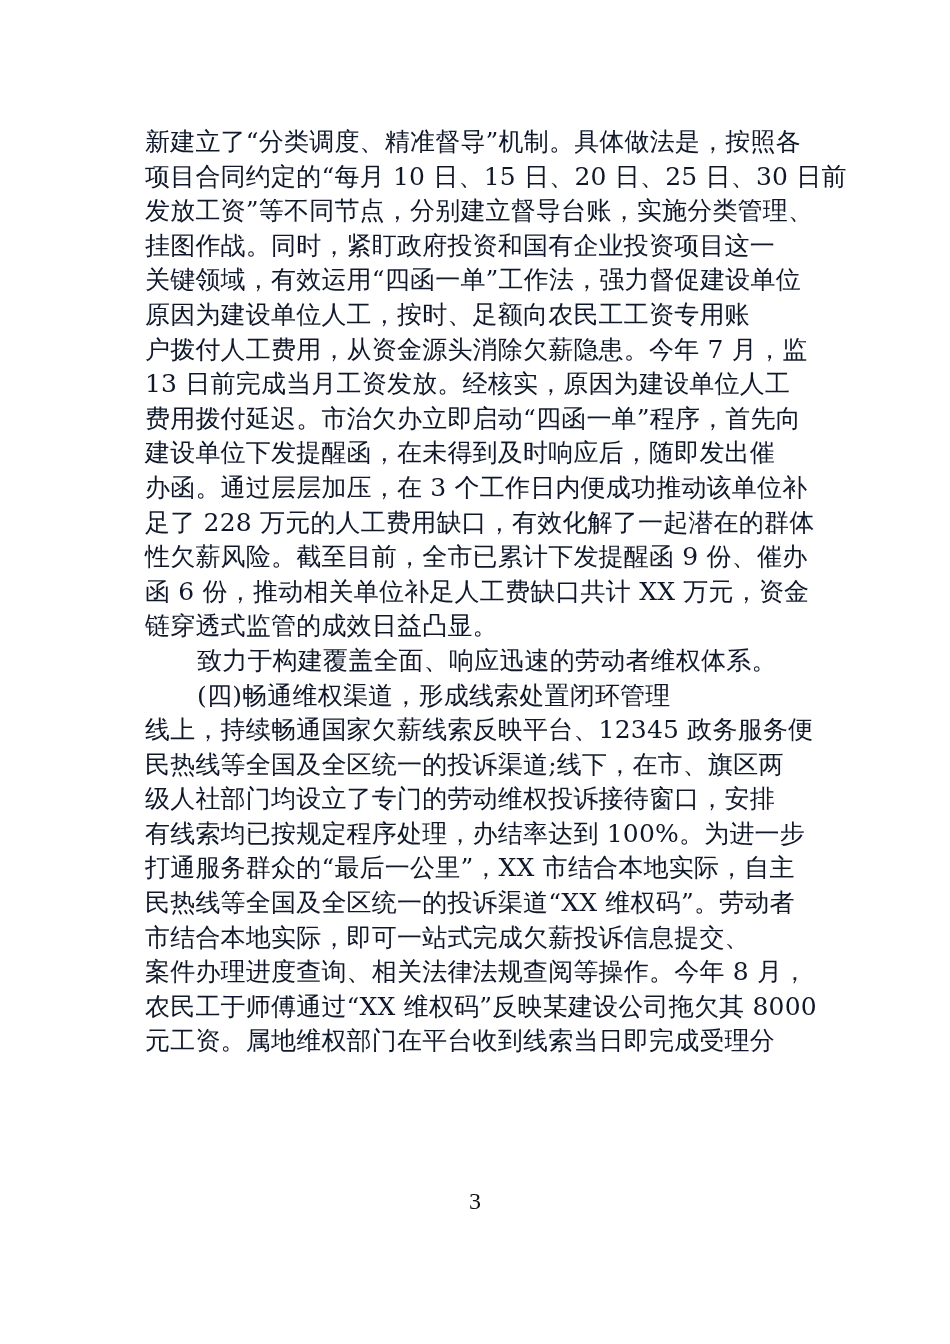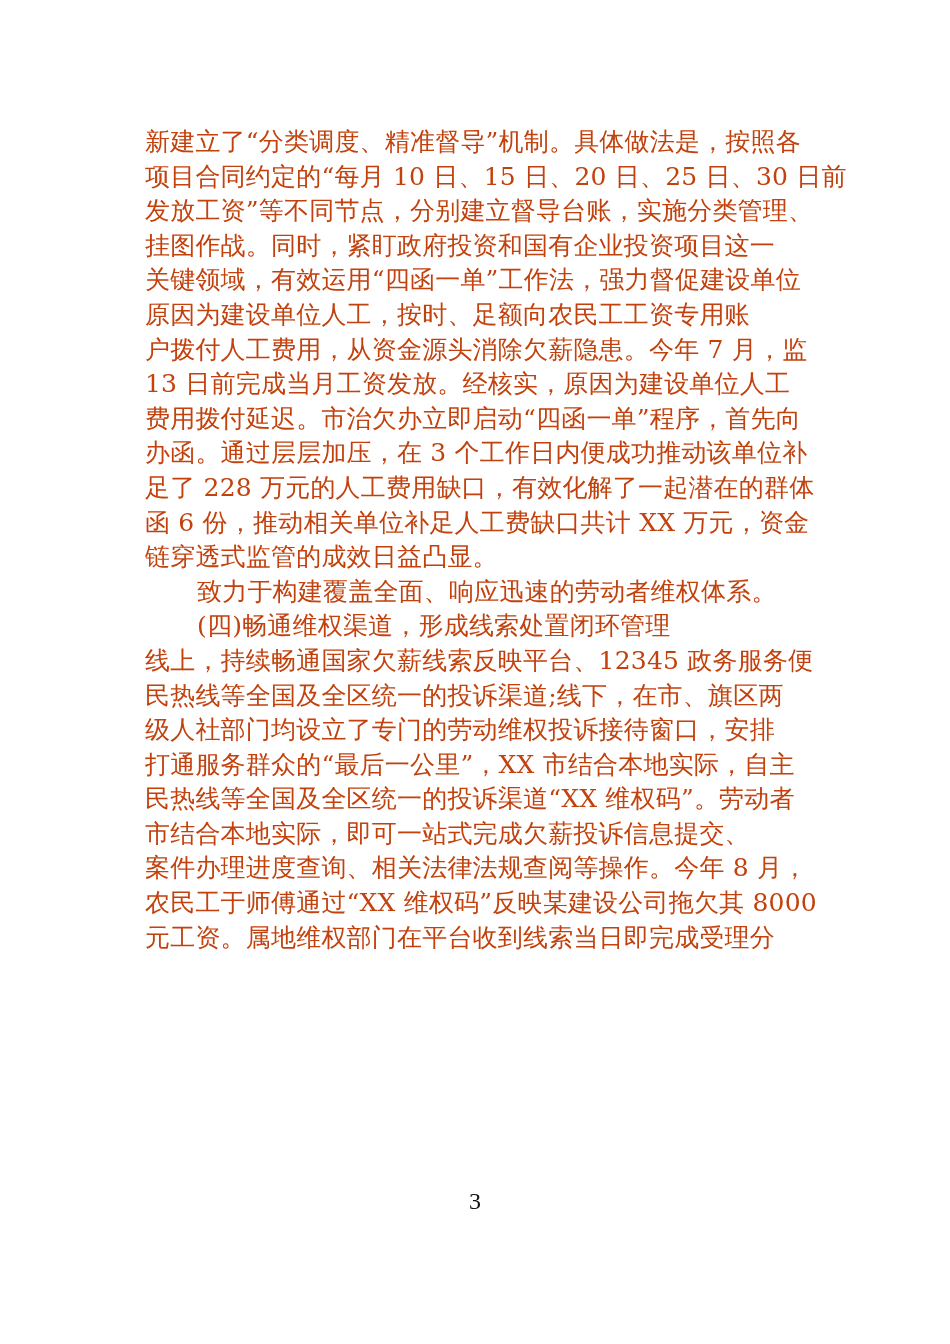--- a/index.html
+++ b/index.html
@@ -3,21 +3,21 @@
 <meta charset="utf-8">
 <style>
   html, body { margin: 0; padding: 0; background: #ffffff; }
   body { width: 950px; height: 1344px; position: relative; overflow: hidden; }
   .page { position: absolute; left: 145px; top: 125px; width: 665px; }
   .line {
     font-family: "DejaVu Serif", "Liberation Serif", serif;
     font-size: 25px;
     line-height: 34.6px;
     height: 34.6px;
-    color: #c2410c;
+    color: #0f172a;
     white-space: nowrap;
     letter-spacing: 0.2px;
   }
   .indent { padding-left: 52px; }
   .page-num {
     position: absolute; left: 0; right: 0; top: 1188px;
     text-align: center;
     font-family: "Liberation Serif", "DejaVu Serif", serif;
     font-size: 24px; color: #111111;
   }
@@ -28,29 +28,32 @@
 <div class="page" id="doc">
     <div class="line">新建立了“分类调度、精准督导”机制。具体做法是，按照各</div>
     <div class="line">项目合同约定的“每月 10 日、15 日、20 日、25 日、30 日前</div>
     <div class="line">发放工资”等不同节点，分别建立督导台账，实施分类管理、</div>
     <div class="line">挂图作战。同时，紧盯政府投资和国有企业投资项目这一</div>
     <div class="line">关键领域，有效运用“四函一单”工作法，强力督促建设单位</div>
     <div class="line">原因为建设单位人工，按时、足额向农民工工资专用账</div>
     <div class="line">户拨付人工费用，从资金源头消除欠薪隐患。今年 7 月，监</div>
     <div class="line">13 日前完成当月工资发放。经核实，原因为建设单位人工</div>
     <div class="line">费用拨付延迟。市治欠办立即启动“四函一单”程序，首先向</div>
+    <div class="line">建设单位下发提醒函，在未得到及时响应后，随即发出催</div>
     <div class="line">办函。通过层层加压，在 3 个工作日内便成功推动该单位补</div>
     <div class="line">足了 228 万元的人工费用缺口，有效化解了一起潜在的群体</div>
+    <div class="line">性欠薪风险。截至目前，全市已累计下发提醒函 9 份、催办</div>
     <div class="line">函 6 份，推动相关单位补足人工费缺口共计 XX 万元，资金</div>
     <div class="line">链穿透式监管的成效日益凸显。</div>
     <div class="line indent">致力于构建覆盖全面、响应迅速的劳动者维权体系。</div>
     <div class="line indent">(四)畅通维权渠道，形成线索处置闭环管理</div>
     <div class="line">线上，持续畅通国家欠薪线索反映平台、12345 政务服务便</div>
     <div class="line">民热线等全国及全区统一的投诉渠道;线下，在市、旗区两</div>
     <div class="line">级人社部门均设立了专门的劳动维权投诉接待窗口，安排</div>
+    <div class="line">有线索均已按规定程序处理，办结率达到 100%。为进一步</div>
     <div class="line">打通服务群众的“最后一公里”，XX 市结合本地实际，自主</div>
     <div class="line">民热线等全国及全区统一的投诉渠道“XX 维权码”。劳动者</div>
     <div class="line">市结合本地实际，即可一站式完成欠薪投诉信息提交、</div>
     <div class="line">案件办理进度查询、相关法律法规查阅等操作。今年 8 月，</div>
     <div class="line">农民工于师傅通过“XX 维权码”反映某建设公司拖欠其 8000</div>
     <div class="line">元工资。属地维权部门在平台收到线索当日即完成受理分</div>
   </div>
 <div class="page-num">3</div>
 
 </body></html>

